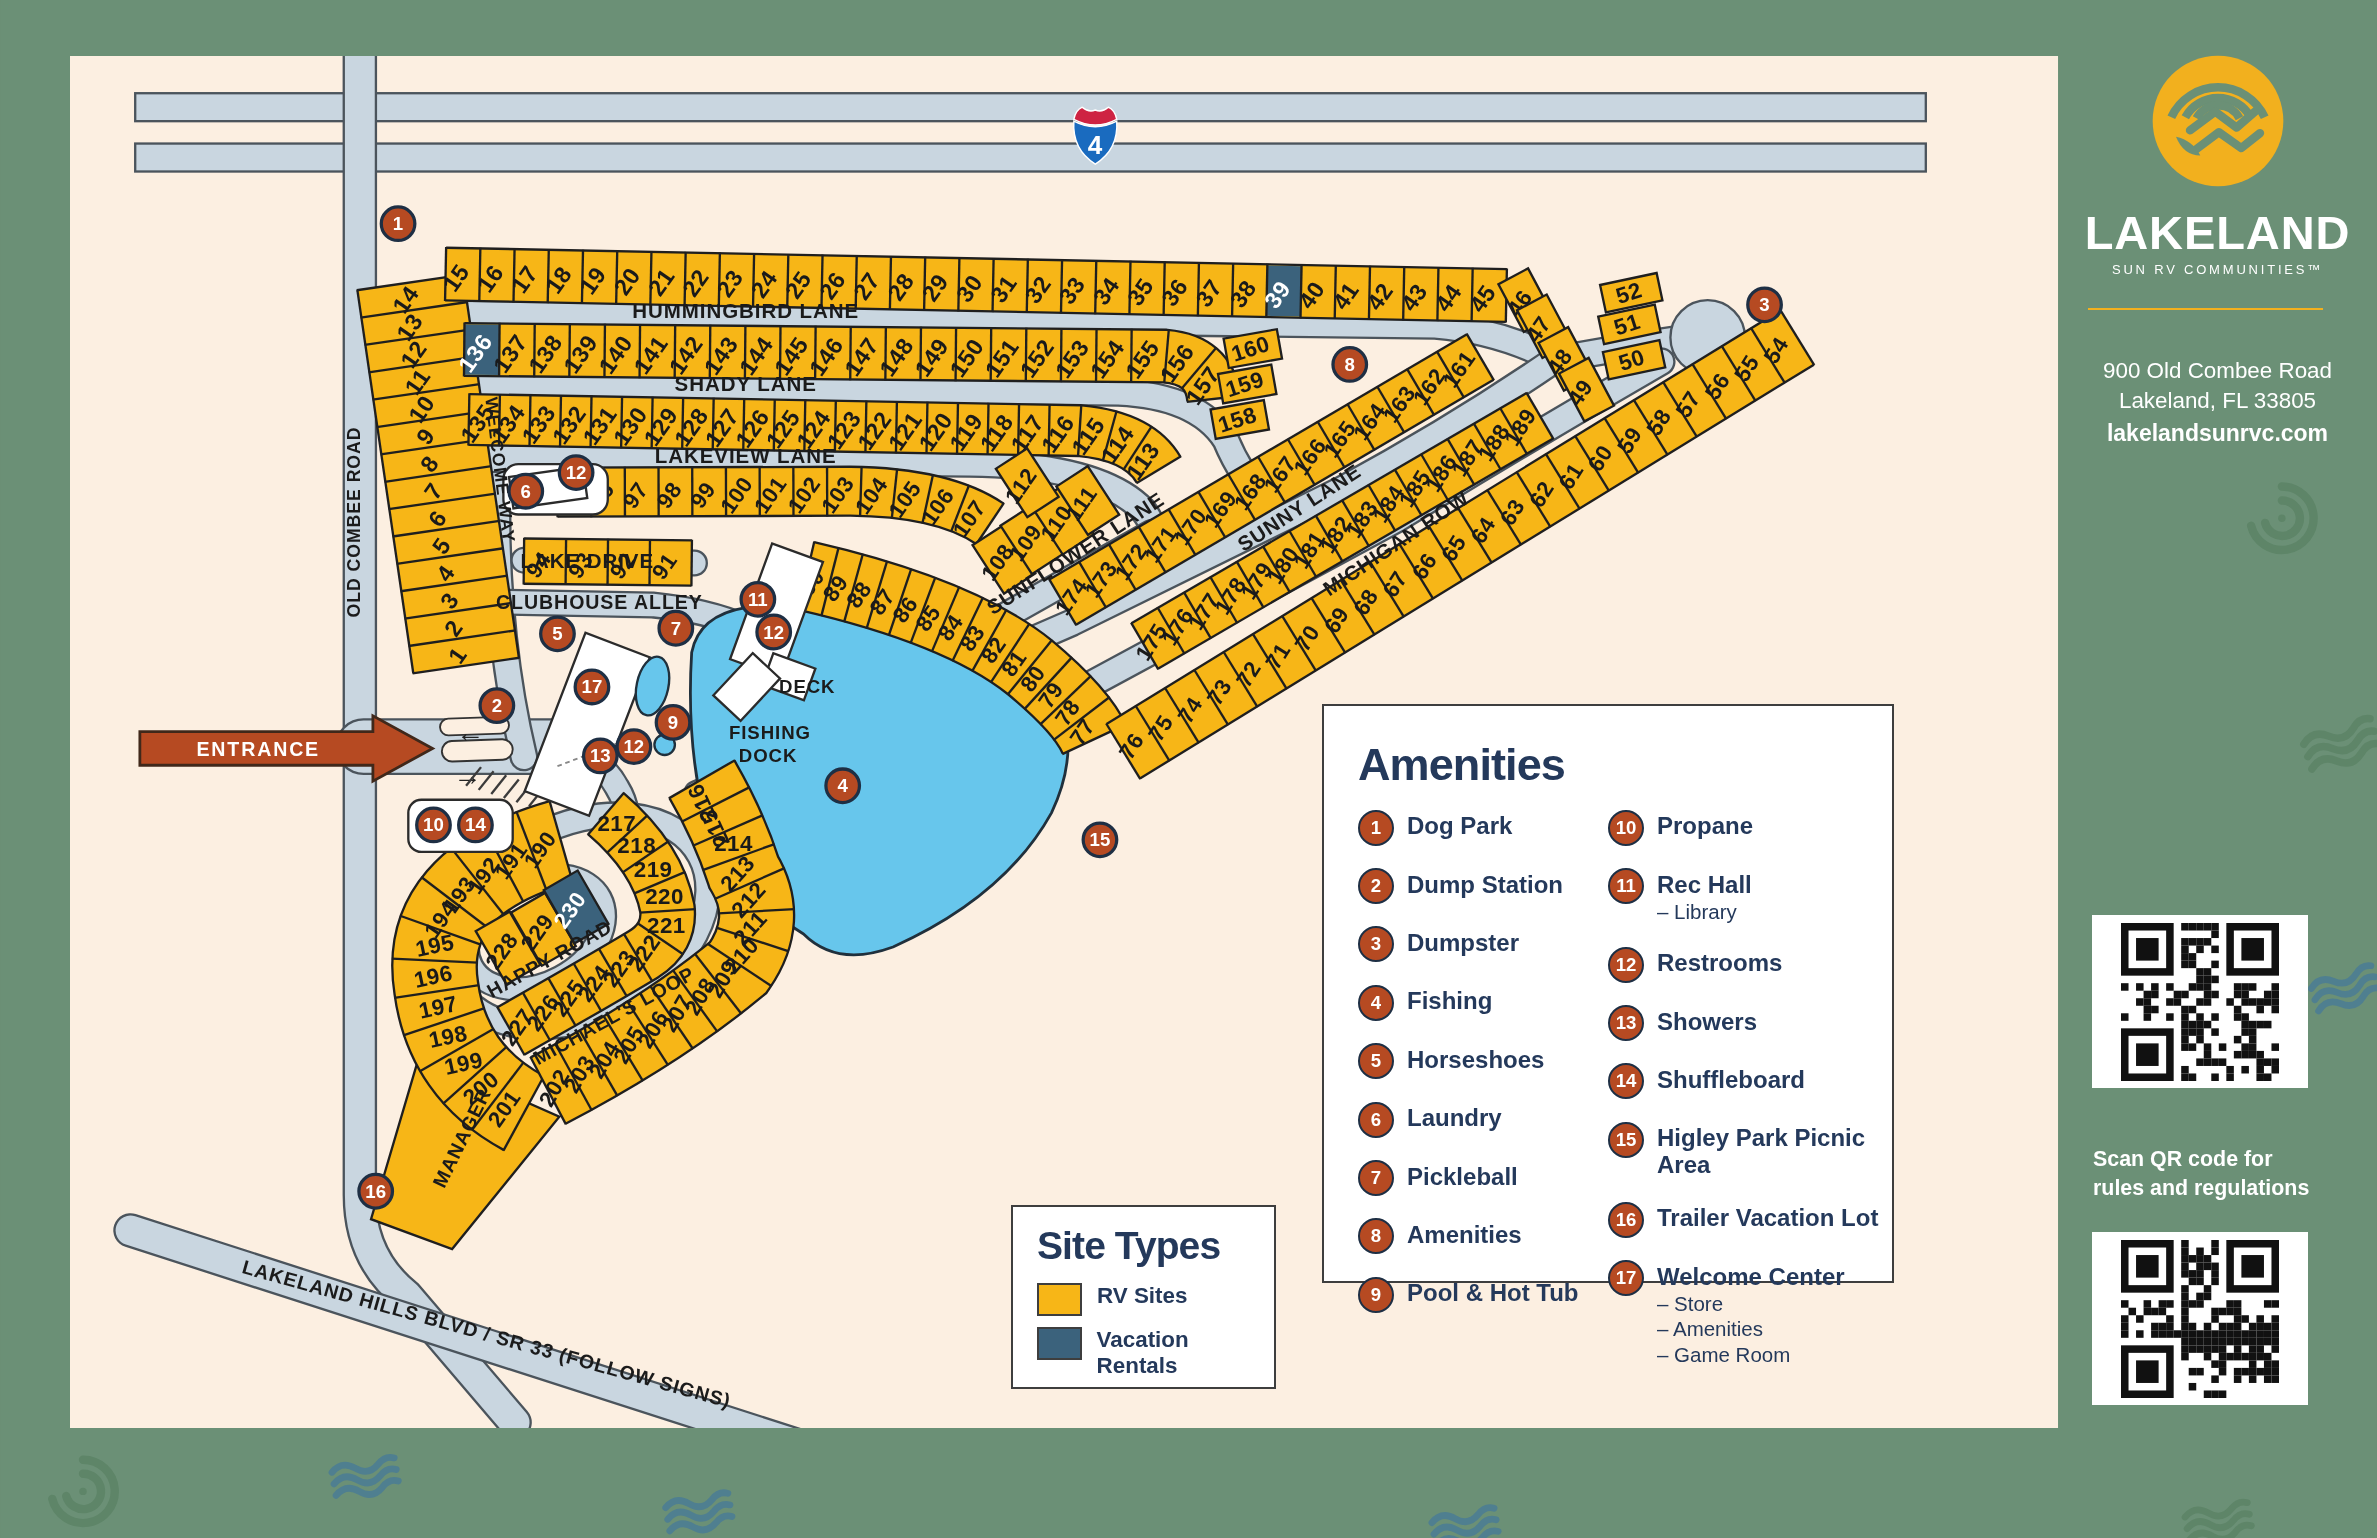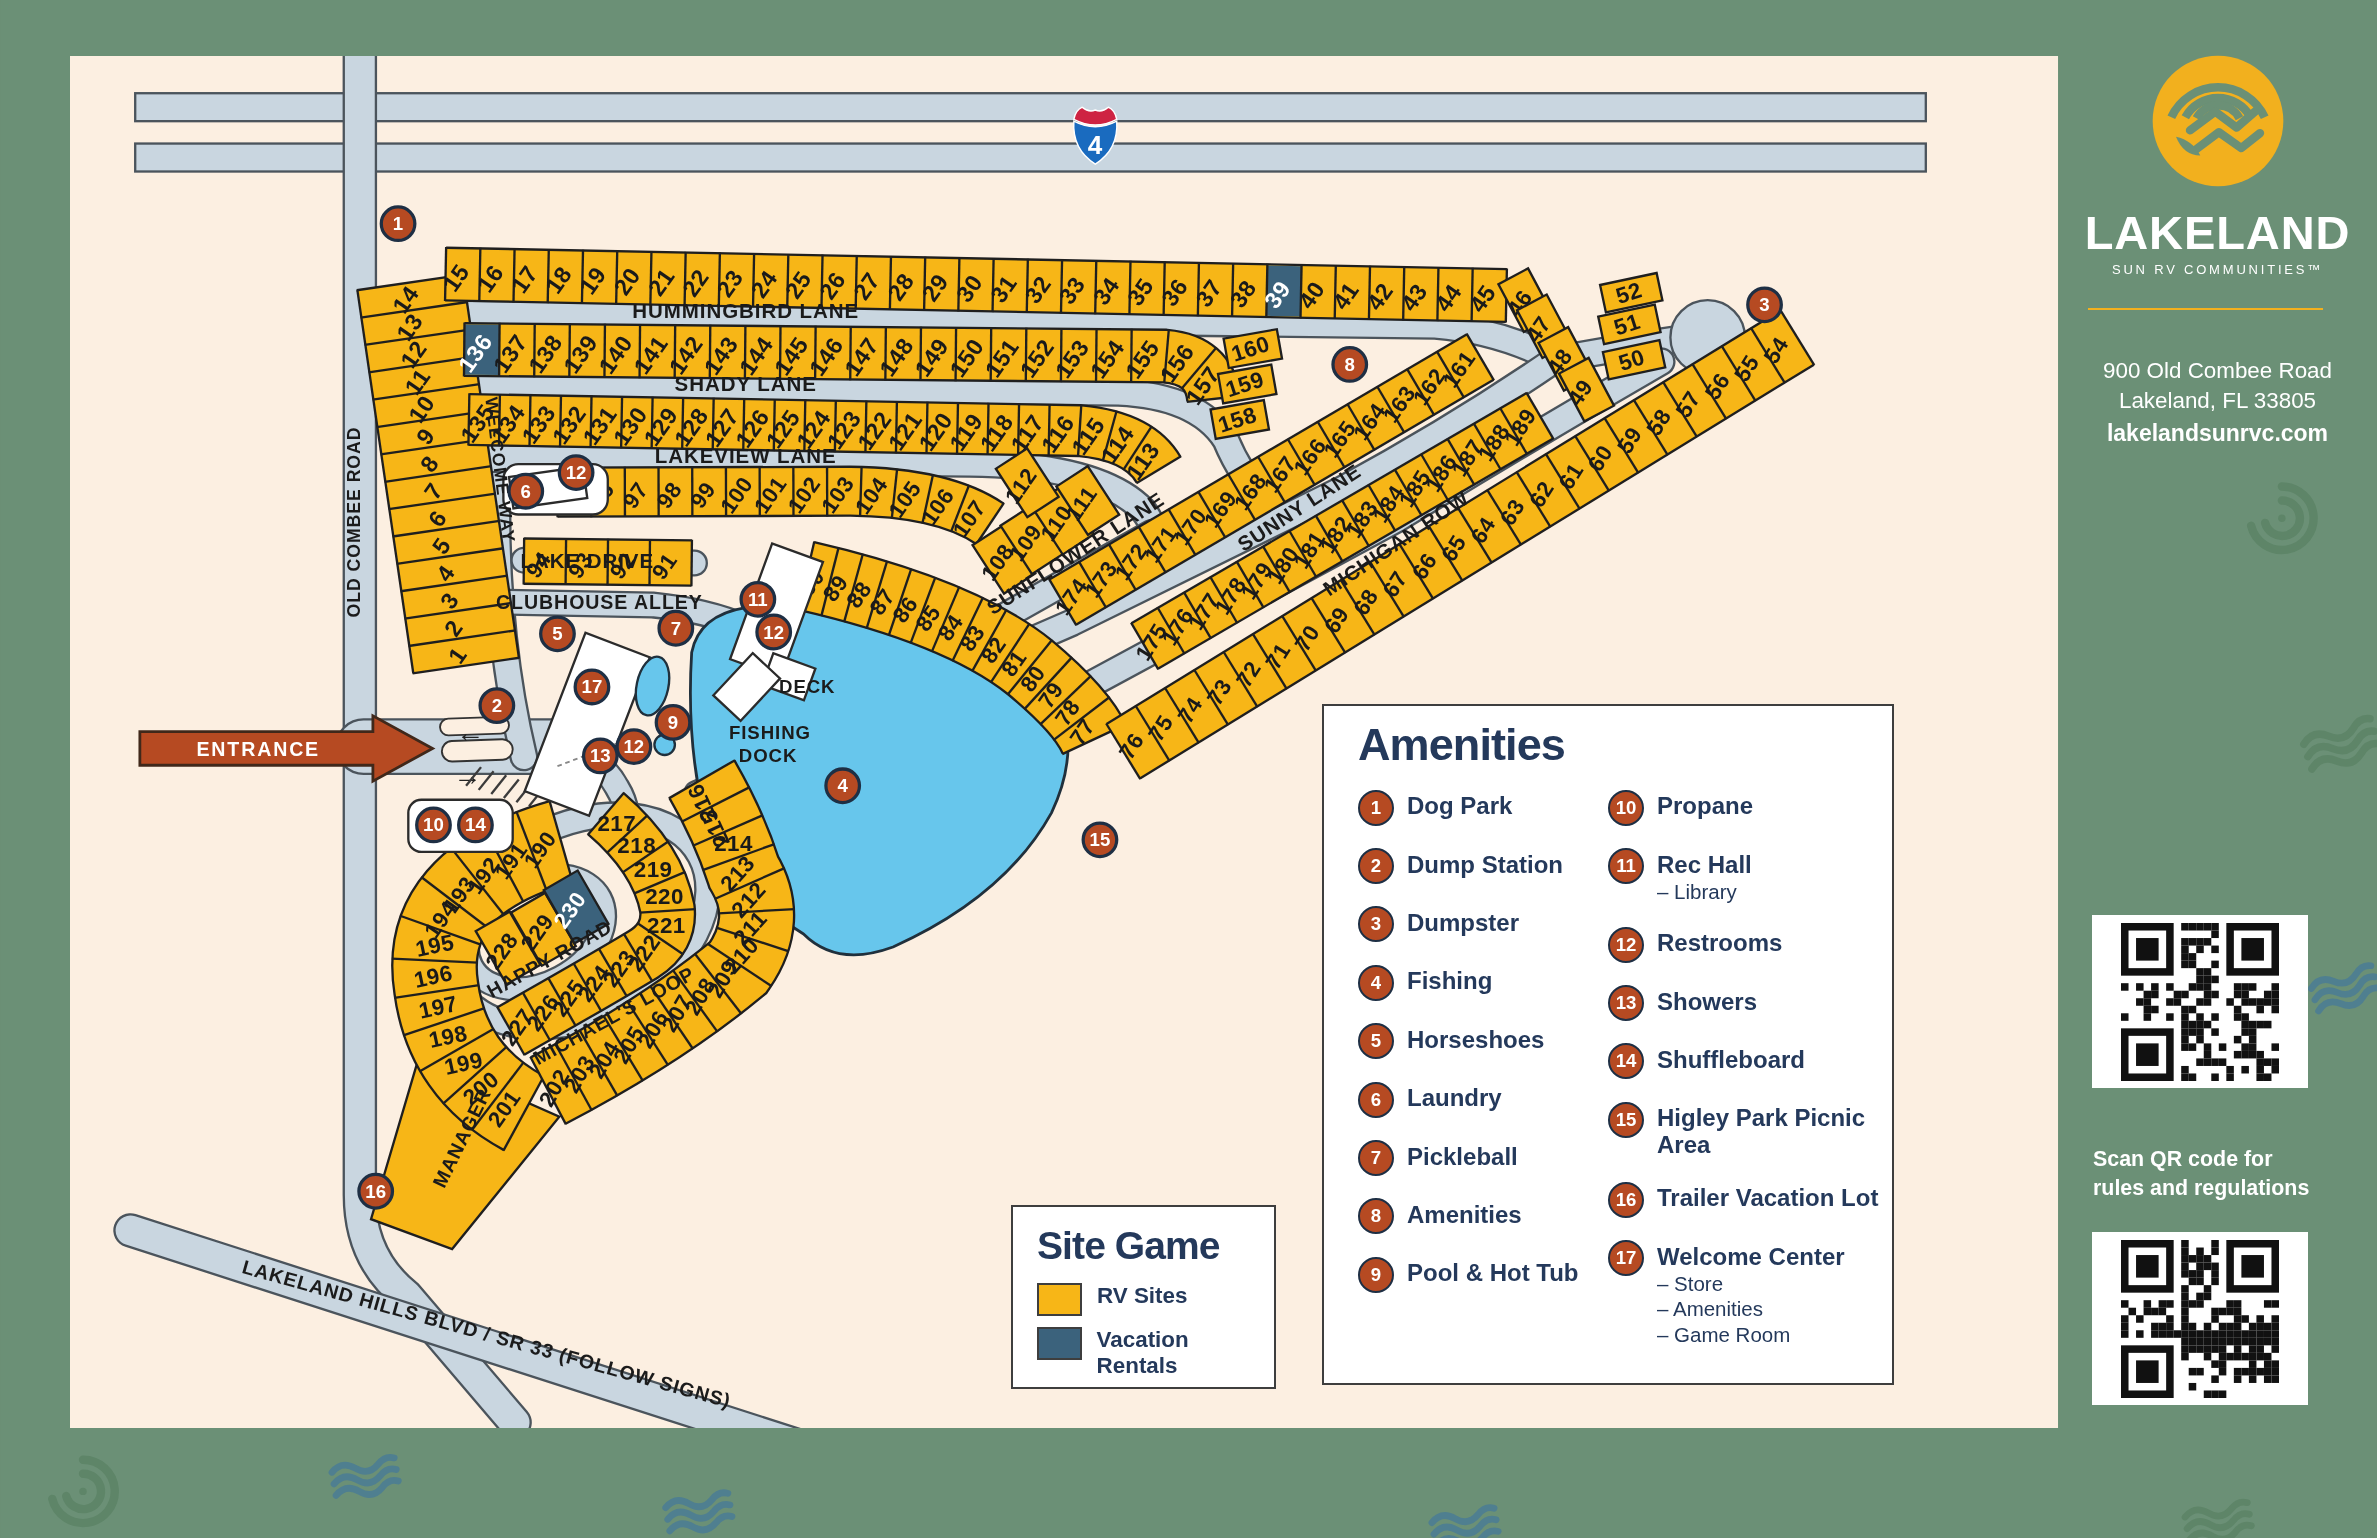--- a/index.html
+++ b/index.html
@@ -1,20 +1,20 @@
 <!DOCTYPE html>
 <html style="font-size:15px"><head>
 <meta charset="utf-8">
 <style>
   html,body{margin:0;padding:0;background:#6B9076;}
   #app{position:relative;width:2377px;height:1538px;overflow:hidden;background:#6B9076;
        font-family:"Liberation Sans", sans-serif;}
   #map-svg{position:absolute;left:0;top:0;}
   .panel{position:absolute;background:#ffffff;border:2.8px solid #3e3e3e;box-sizing:border-box;}
-  #amenities-panel{left:1322px;top:704px;width:572px;height:681px;padding:13px 0 0 34px;}
+  #amenities-panel{left:1322px;top:704px;width:572px;height:579px;padding:33px 0 0 34px;}
   #amenities-title,#sitetypes-title{color:#24395B;font-weight:bold;font-size:45px;letter-spacing:-0.9px;margin:0 0 18.6px 0;}
   #sitetypes-title{font-size:39px;margin-bottom:15px;}
   .amen-cols{display:flex;}
   .amen-col{display:flex;flex-direction:column;}
   .amen-col.c1{width:250px;}
   .amen-col.c2{width:280px;}
   .amen-item{display:flex;gap:13px;align-items:flex-start;margin-bottom:22.4px;}
   .amen-num{flex:0 0 auto;width:32px;height:32px;border-radius:50%;background:#B64A22;border:2.8px solid #1e2f44;
             color:#fff;font-weight:bold;font-size:18.6px;line-height:32px;text-align:center;}
   .amen-label{color:#24395B;font-weight:bold;font-size:24px;line-height:1.12;padding-top:3.7px;}
@@ -905,21 +905,21 @@
           </div>
           <div class="amen-item">
             <div class="amen-num">17</div>
             <div class="amen-label">Welcome Center<div class="amen-sub">– Store</div><div class="amen-sub">– Amenities</div><div class="amen-sub">– Game Room</div></div>
           </div>
         </div>
       </div>
   </div>
 
   <div class="panel" id="sitetypes-panel">
-    <div id="sitetypes-title">Site Game</div>
+    <div id="sitetypes-title">Site Types</div>
     <div id="st-rows">
         <div class="st-row">
           <div class="st-swatch" style="background: rgb(247, 182, 23);"></div>
           <div class="st-label">RV Sites</div>
         </div>
         <div class="st-row">
           <div class="st-swatch" style="background: rgb(59, 98, 124);"></div>
           <div class="st-label">Vacation Rentals</div>
         </div>
       </div>

